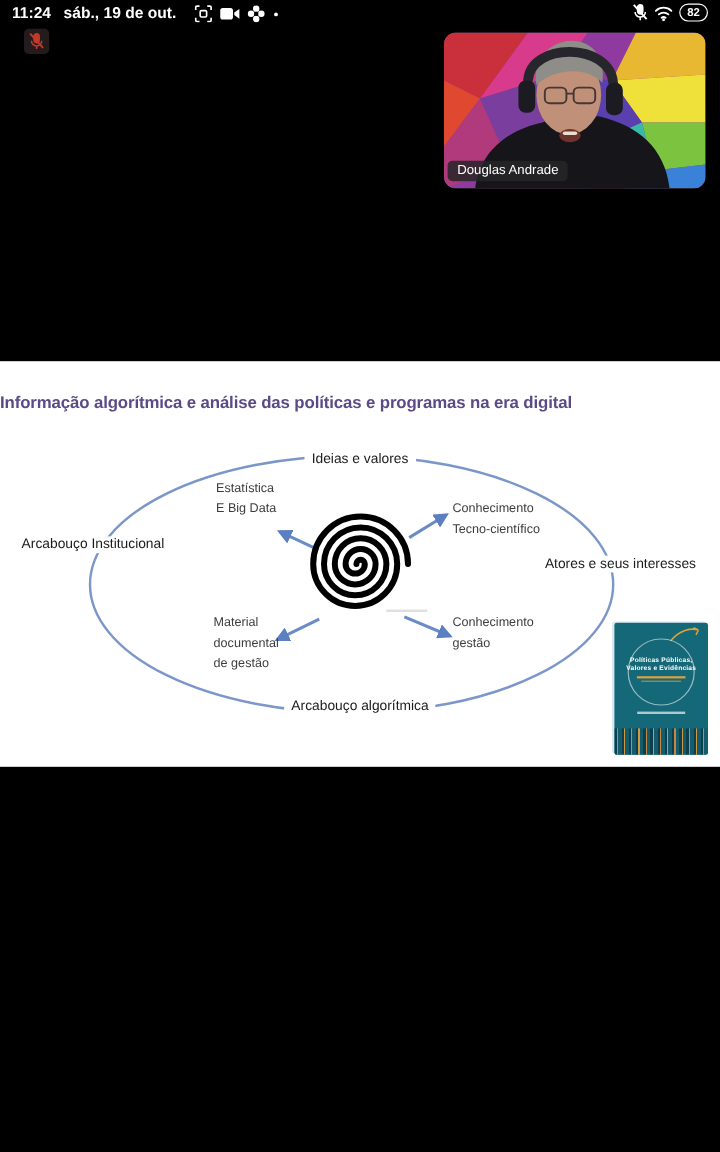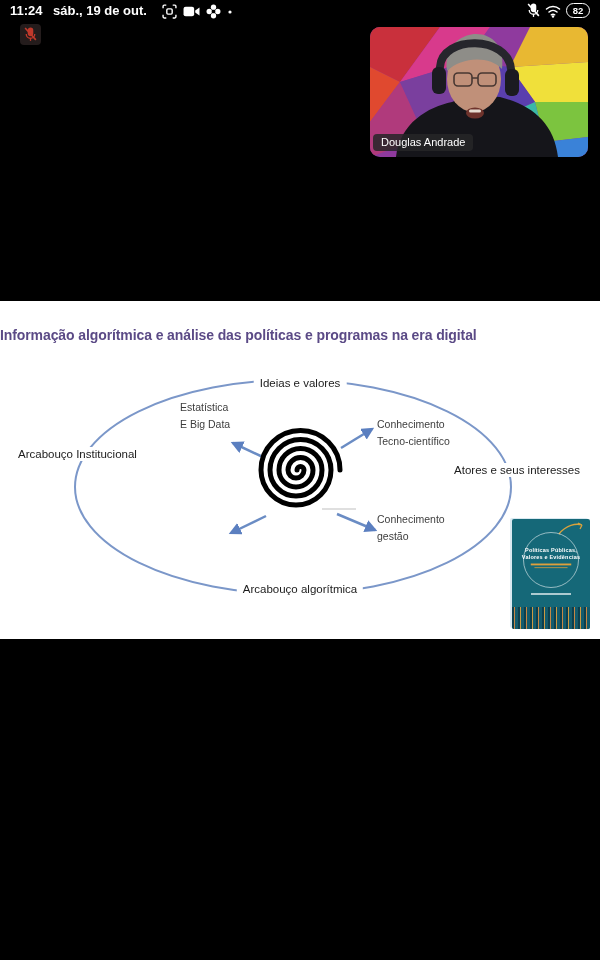--- a/index.html
+++ b/index.html
@@ -184,20 +184,25 @@
     <div class="diag-bold" style="top:281px; left:50%; transform:translateX(-50%);">Arcabouço algorítmica</div>
 
     <div class="diag-node" style="left:180px; top:98px;">
       <div>Estatística</div>
       <div>E Big Data</div>
     </div>
     <div class="diag-node" style="left:377px; top:115px;">
       <div>Conhecimento</div>
       <div>Tecno-científico</div>
     </div>
+    <div class="diag-node" style="left:178px; top:210px;">
+      <div>Material</div>
+      <div>documental</div>
+      <div>de gestão</div>
+    </div>
     <div class="diag-node" style="left:377px; top:210px;">
       <div>Conhecimento</div>
       <div>gestão</div>
     </div>
 
     <div class="watermark"></div>
 
     <div class="book">
       <svg class="book-swoosh" width="26" height="14" viewBox="0 0 26 14">
         <path d="M1,13 C8,4 18,2 24,4 M24,4 l-4,-2 M24,4 l-2,4" stroke="#d9a23c" stroke-width="1.3" fill="none"></path>

